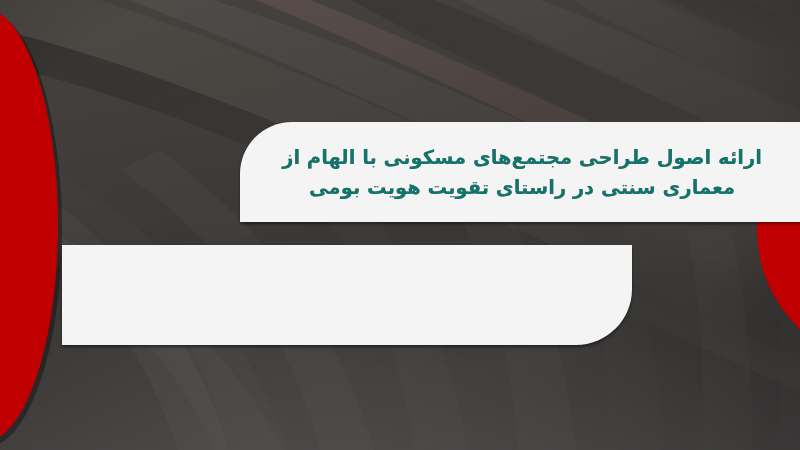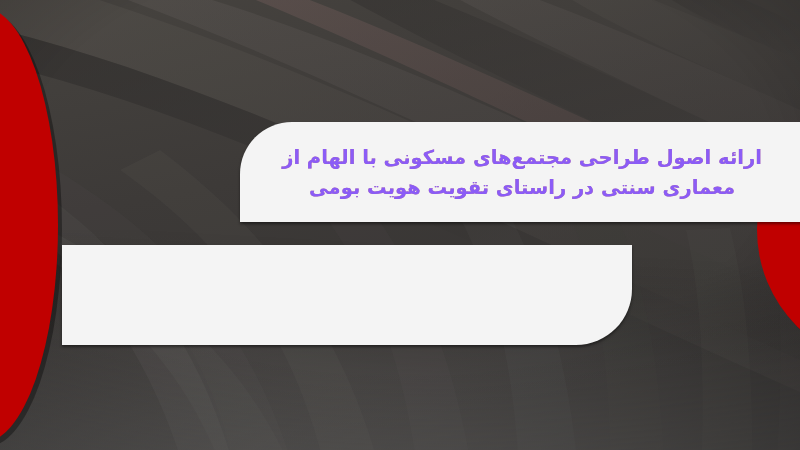--- a/index.html
+++ b/index.html
@@ -37,21 +37,21 @@
     box-shadow: 0 2px 3px rgba(0,0,0,0.45);
     box-sizing: border-box;
     padding: 9px 26px 8px 26px;
     display: flex;
     flex-direction: column;
     align-items: center;
     justify-content: center;
     z-index: 6;
   }
   #title-text {
-    color: #8b5cf6;
+    color: #0f766e;
     font-size: 19.5px;
     line-height: 1.52;
     font-weight: 700;
     text-align: center;
     direction: rtl;
     white-space: pre-line;
     width: 100%;
     letter-spacing: 0px;
     text-shadow: 0 0 0.4px rgba(166,15,15,0.5);
   }

